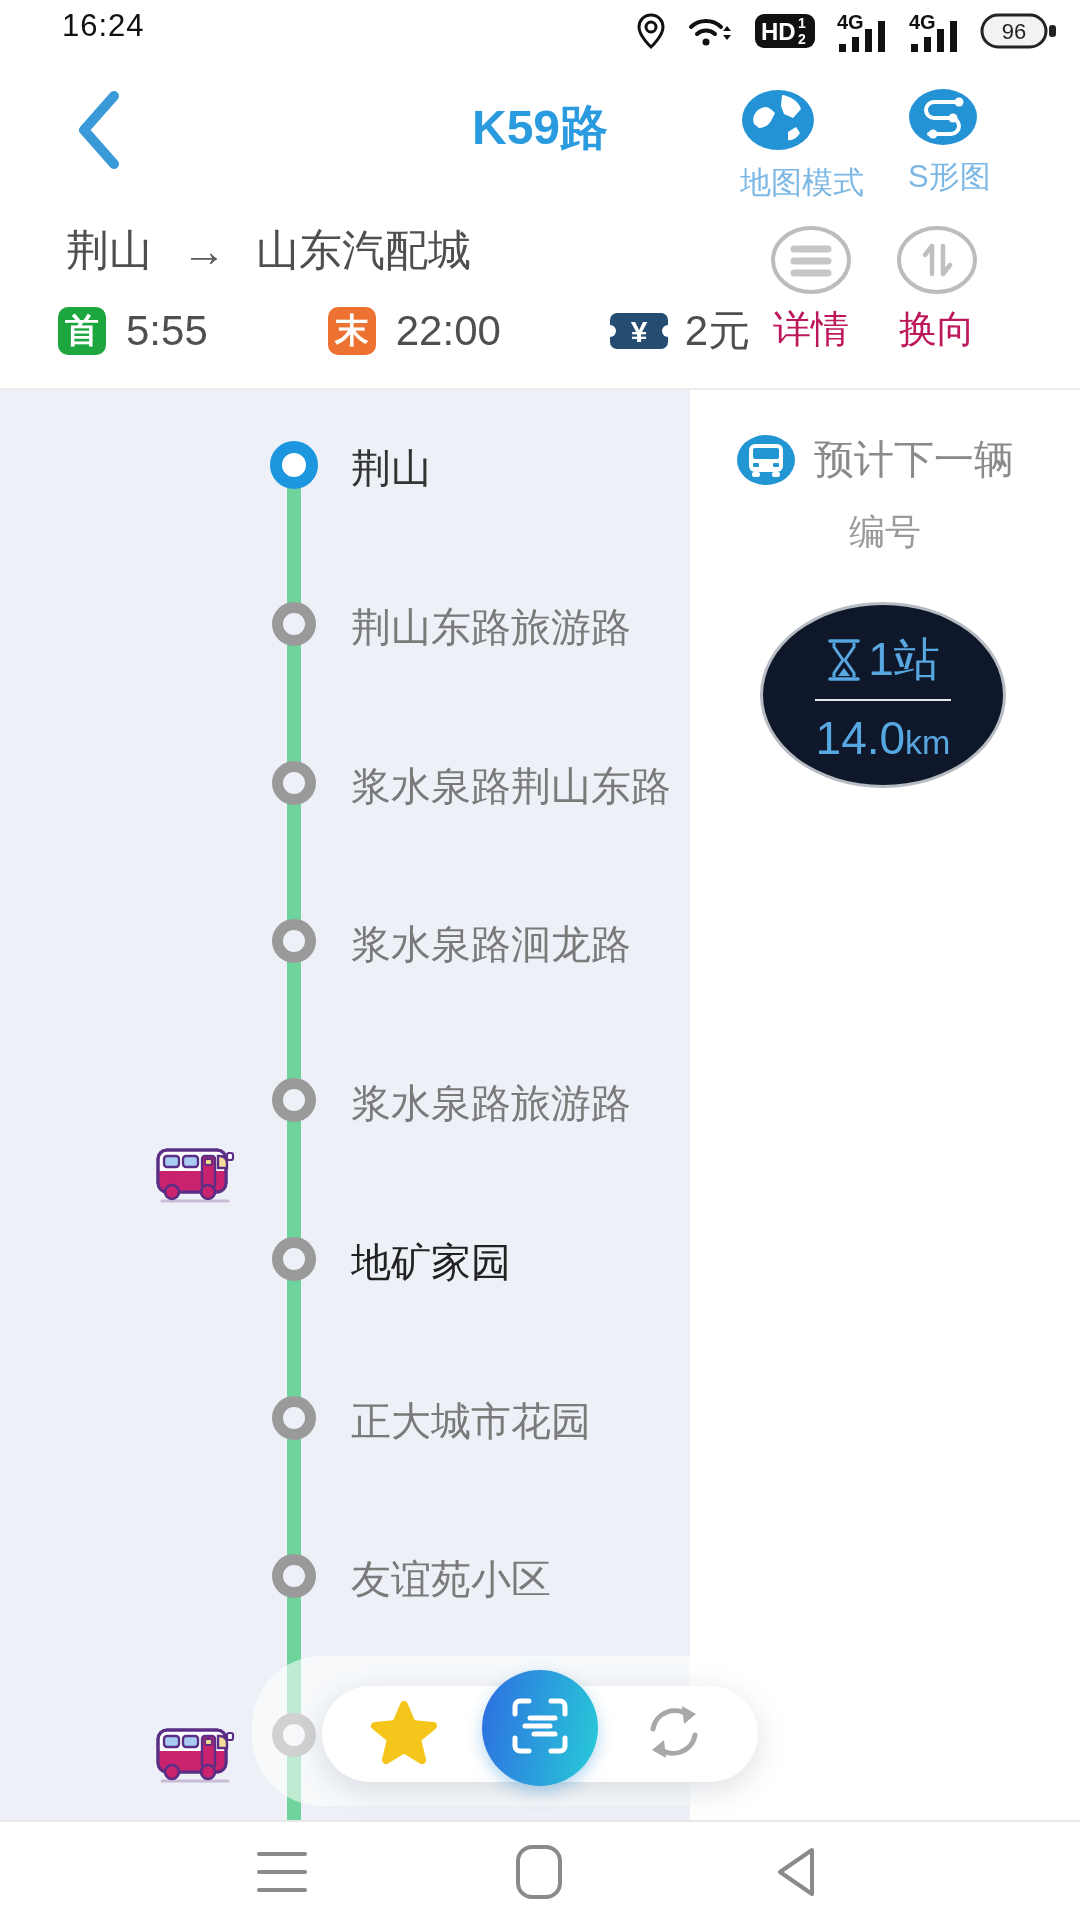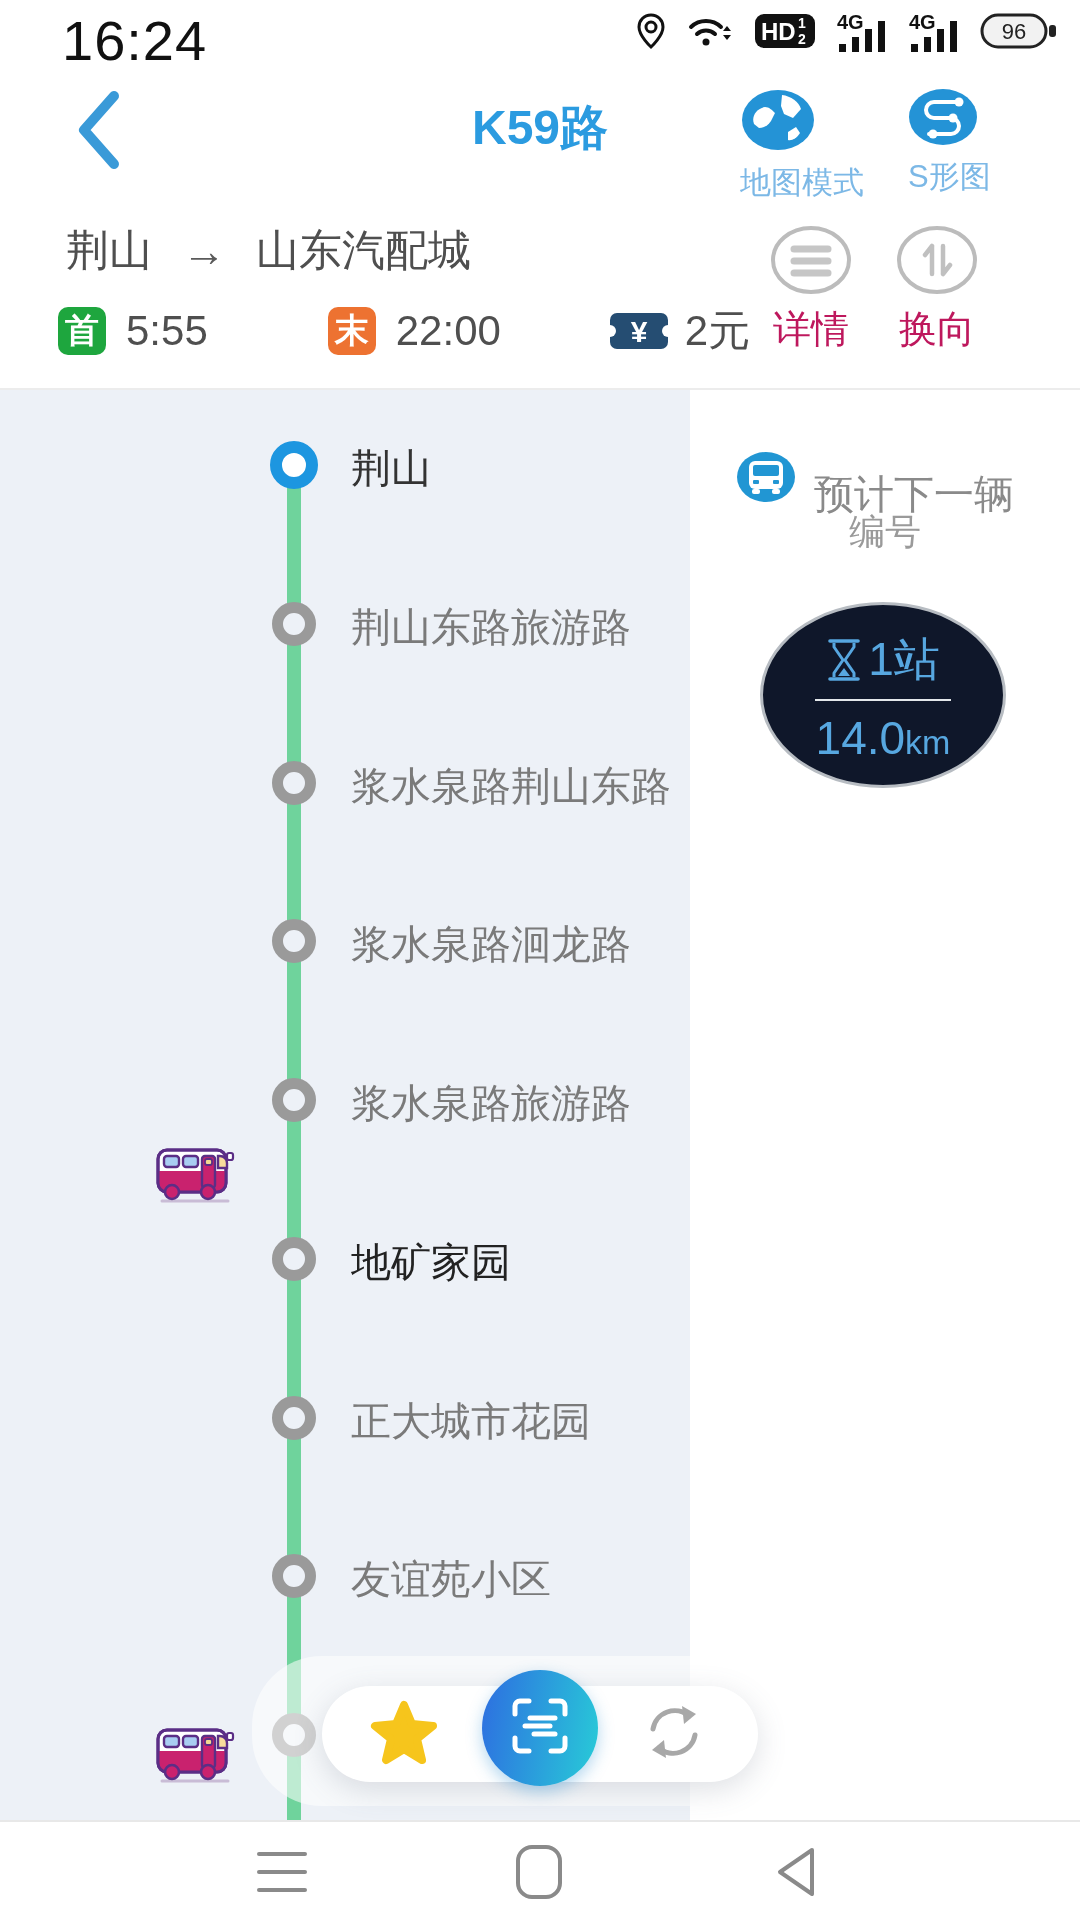--- a/index.html
+++ b/index.html
@@ -3,21 +3,21 @@
 <meta charset="utf-8">
 <style>
   * { margin:0; padding:0; box-sizing:border-box; }
   html,body { background:#fff; }
   .app {
     position:relative; width:1080px; height:1920px; overflow:hidden;
     background:#fff; font-family:"Liberation Sans", sans-serif; color:#333;
   }
   
   .status-bar { position:absolute; top:0; left:0; width:100%; height:64px; background:#fff; }
-  .status-time { position:absolute; left:62px; top:8px; font-size:56px; color:#111; letter-spacing:1px; }
+  .status-time { position:absolute; left:62px; top:8px; font-size:31px; color:#111; letter-spacing:1px; }
   .status-icons { position:absolute; right:22px; top:12px; height:42px; display:flex; align-items:flex-start; gap:20px; }
   .status-icons svg { display:block; }
   
   .back-btn { position:absolute; left:72px; top:88px; width:56px; height:84px; cursor:pointer; }
   .page-title { position:absolute; left:0; top:96px; width:100%; text-align:center; font-size:48px; font-weight:bold; color:#2b9be0; }
   .header-action { position:absolute; top:88px; width:150px; cursor:pointer; }
   .header-action.map { left:740px; }
   .header-action.schart { left:908px; }
   .header-action .ha-label { display:block; margin-top:6px; font-size:31px; color:#7cb8e6; }
   
@@ -41,21 +41,21 @@
   .stop-row { position:absolute; left:0; width:690px; height:0; }
   .stop-ring { position:absolute; left:272px; top:-22px; width:44px; height:44px; border-radius:50%; border:11px solid #9a9a9a; background:#edf1f7; }
   .stop-row.origin .stop-ring { left:270px; top:-24px; width:48px; height:48px; border:12px solid #1d96e0; background:#fff; }
   .stop-name { position:absolute; left:351px; top:-24px; font-size:40px; color:#7a7a7a; white-space:nowrap; }
   .stop-row.origin .stop-name { color:#333; }
   .stop-row.emphasis .stop-name { color:#222; font-weight:normal; }
   .bus-marker { position:absolute; left:152px; width:84px; height:62px; }
   
   .next-panel { position:absolute; left:690px; top:0; width:390px; height:100%; background:#fff; }
   .next-title-row { position:absolute; left:46px; top:42px; display:flex; align-items:center; gap:18px; }
-  .next-title { font-size:40px; color:#8a8a8a; white-space:nowrap;margin-top:35px; }
+  .next-title { font-size:40px; color:#8a8a8a; white-space:nowrap; }
   .next-number { position:absolute; left:0; top:118px; width:100%; text-align:center; font-size:36px; color:#9a9a9a; }
   .eta-circle { position:absolute; left:70px; top:212px; width:246px; height:186px; border:3px solid #b7bcc2; border-radius:50%; background:#0f172a; }
   .eta-stations { position:absolute; left:0; top:24px; width:100%; display:flex; align-items:center; justify-content:center; gap:6px; color:#57a7e0; font-size:46px; }
   .eta-divider { position:absolute; left:52px; right:52px; top:94px; height:2px; background:#e3e7ea; }
   .eta-distance { position:absolute; left:0; top:106px; width:100%; text-align:center; color:#57a7e0; font-size:46px; }
   .eta-unit { font-size:34px; }
   
   .fab-halo { position:absolute; left:252px; top:1656px; width:536px; height:150px; background:rgba(255,255,255,0.55); border-radius:70px; }
   .fab-pill { position:absolute; left:322px; top:1686px; width:436px; height:96px; background:#fff; border-radius:48px; box-shadow:0 8px 30px rgba(90,100,120,0.20); }
   .fab-star { position:absolute; left:370px; top:1698px; width:68px; height:68px; cursor:pointer; }

